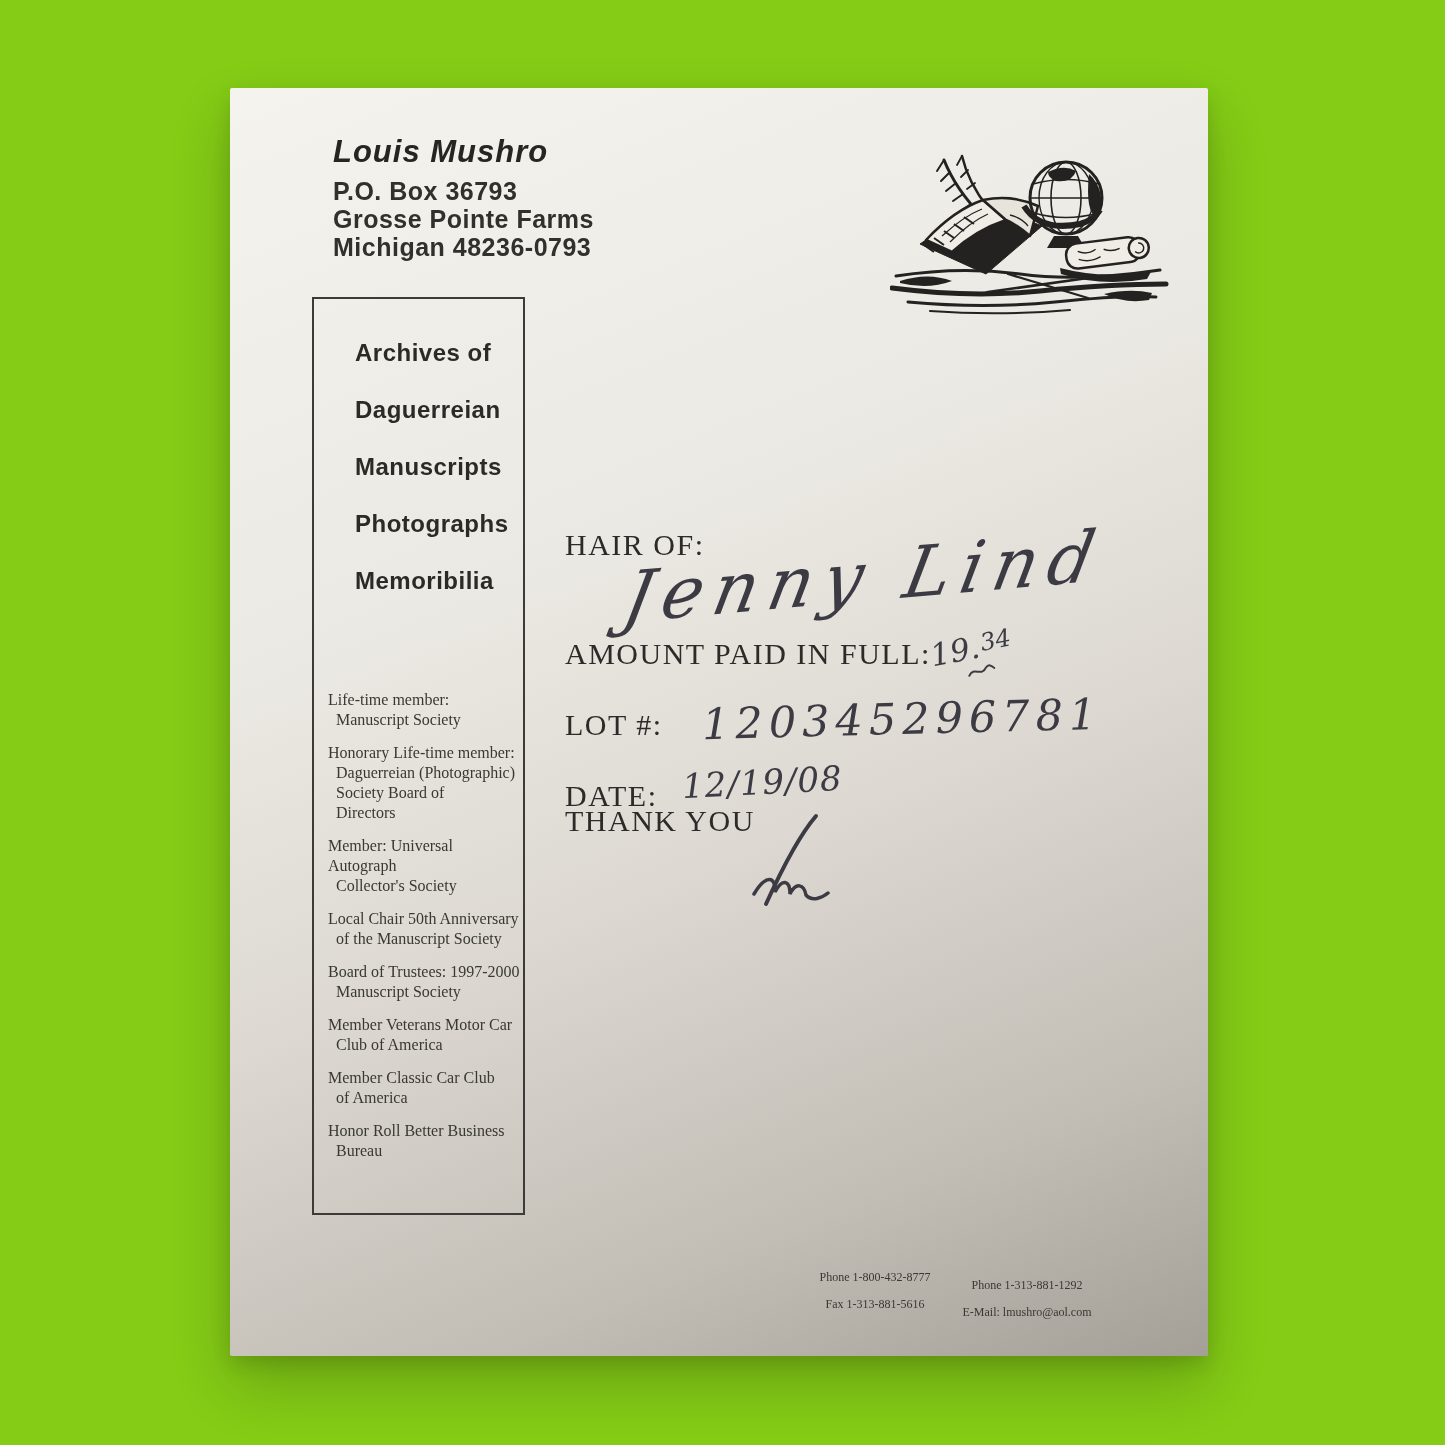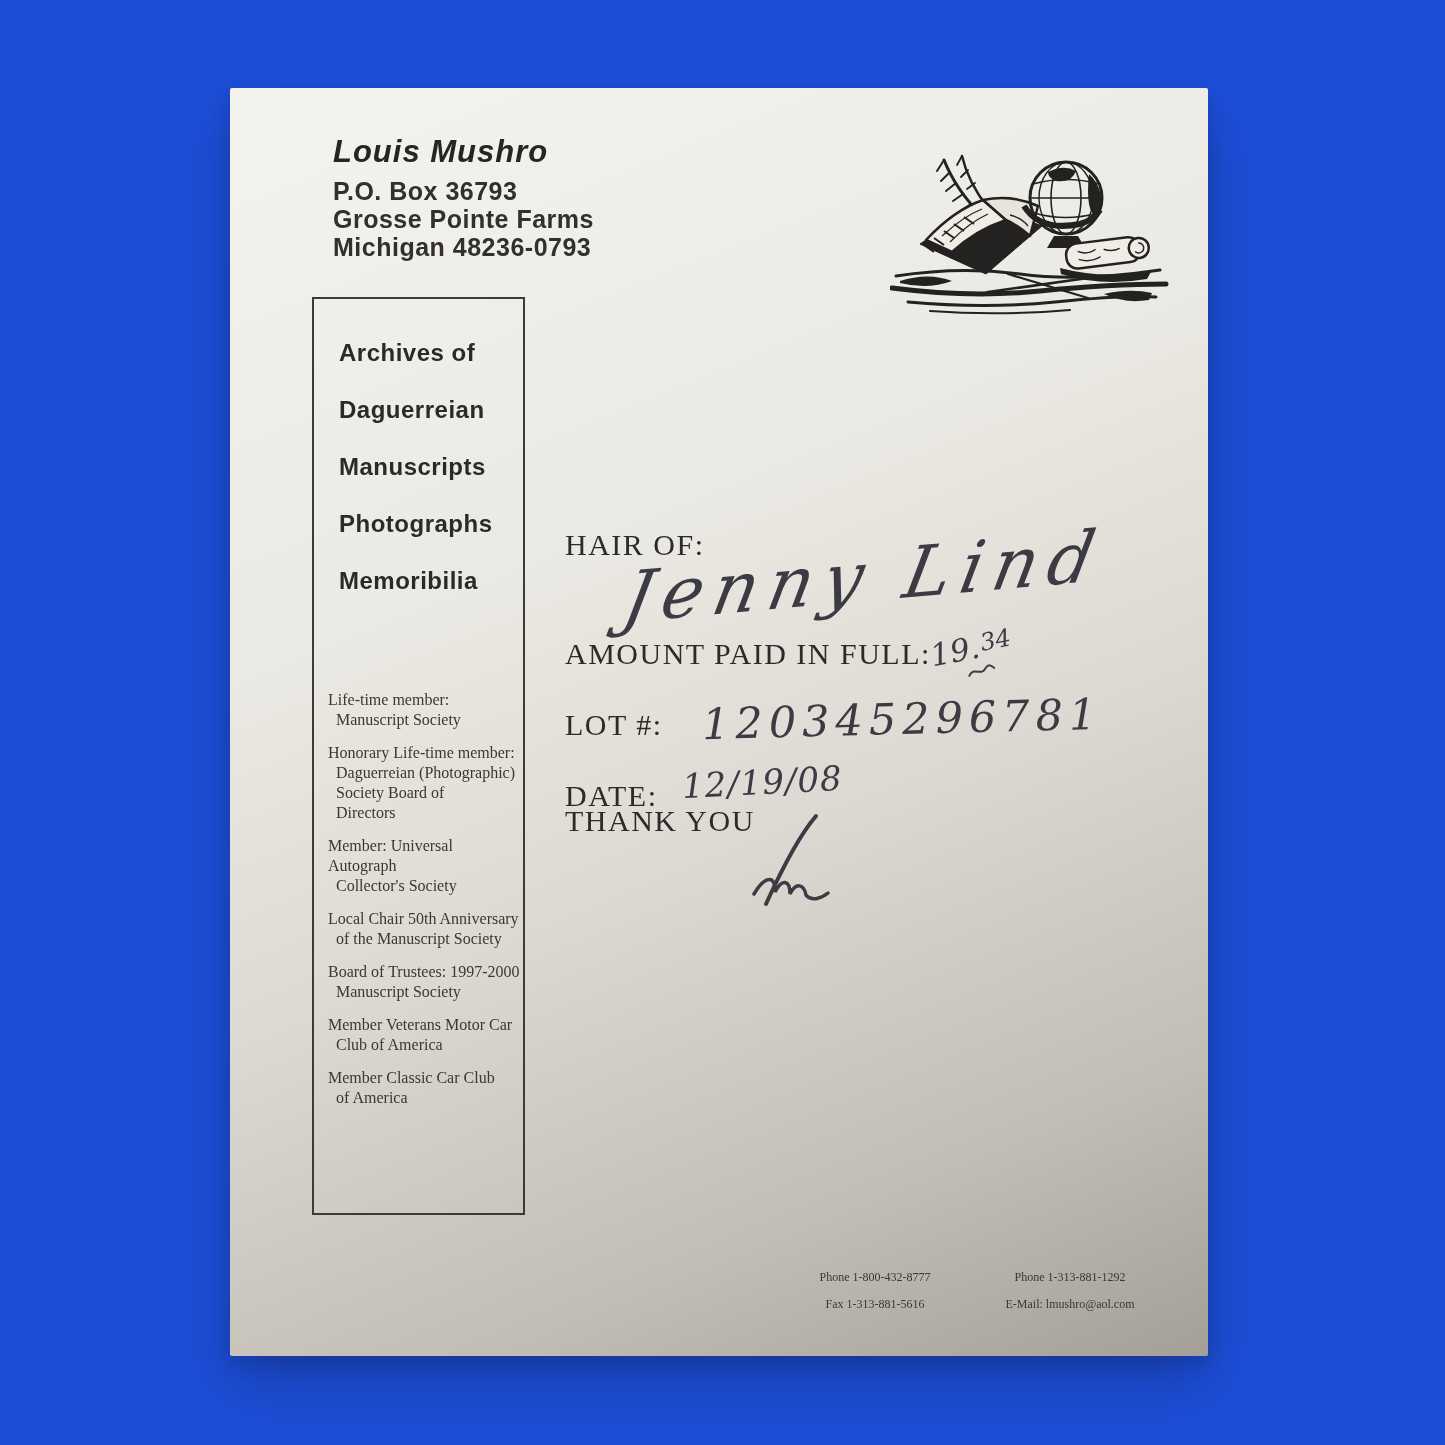--- a/index.html
+++ b/index.html
@@ -1,18 +1,18 @@
 <!DOCTYPE html>
 <html><head>
 <meta charset="utf-8">
 <style>
   html,body{margin:0;padding:0;background:#ffffff;}
   body{width:1445px;height:1445px;position:relative;overflow:hidden;
        font-family:"Liberation Serif", serif;color:#2e2d2b;}
-  .stage{position:absolute;inset:0;background:#1d4ed8;}
+  .stage{position:absolute;inset:0;background:#84cc16;}
 
   
   .paper{position:absolute;left:230px;top:88px;width:978px;height:1268px;
     background:linear-gradient(158deg,#f5f3ee 0%,#ebe9e3 36%,#ddd9d2 58%,#c2bdb5 82%,#a49f97 100%);
     box-shadow:0 28px 60px rgba(0,0,0,.20), 0 8px 18px rgba(0,0,0,.12);
     border-radius:2px;}
 
   
   .letterhead{position:absolute;left:103px;top:46px;}
   .lh-name{font-family:"Liberation Sans",sans-serif;font-weight:700;font-style:italic;
@@ -20,21 +20,21 @@
   .lh-addr div{font-family:"Liberation Sans",sans-serif;font-weight:700;
     font-size:25px;line-height:28px;letter-spacing:.5px;color:#31302d;}
 
   
   .logo{position:absolute;left:660px;top:60px;width:280px;height:170px;}
 
   
   .credbox{position:absolute;left:82px;top:209px;width:213px;height:918px;
     border:2px solid #3c3b38;box-sizing:border-box;padding-top:42px;}
   .specialty{font-family:"Liberation Sans",sans-serif;font-weight:700;font-size:24px;
-    color:#2b2a27;line-height:24px;height:24px;margin-bottom:33px;padding-left:25px;
+    color:#2b2a27;line-height:24px;height:24px;margin-bottom:33px;padding-left:41px;
     letter-spacing:.5px;}
   .members{margin-top:97px;}
   .member{white-space:pre-line;font-size:16px;line-height:20px;color:#393833;
     padding-left:14px;margin-bottom:13px;}
 
   
   .lbl{position:absolute;left:335px;font-size:30px;letter-spacing:1.5px;color:#2c2b29;}
   .lbl-hair{top:440px;}
   .lbl-amount{top:549px;}
   .lbl-lot{top:620px;}
@@ -51,21 +51,21 @@
   .lot{position:absolute;left:472px;top:606px;font-size:43px;letter-spacing:6px;
     transform:rotate(-1.5deg);white-space:nowrap;}
   .date{position:absolute;left:452px;top:674px;font-size:34px;letter-spacing:1px;
     transform:rotate(-3deg);white-space:nowrap;}
   .initials{position:absolute;left:512px;top:722px;width:100px;height:100px;}
 
   
   .contact .col{position:absolute;top:1176px;width:220px;text-align:center;}
   .contact .col div{font-size:12px;line-height:27px;color:#393833;}
   .col-left{left:535px;}
-  .col-right{left:730px;}
+  .col-right{left:687px;margin-top:8px;}
 </style>
 </head>
 <body>
 
 <div class="stage">
   <div class="paper">
 
     <header class="letterhead">
       <div class="lh-name">Louis Mushro</div>
       <div class="lh-addr">
@@ -141,20 +141,22 @@
         <div class="member">Member: Universal Autograph
 &nbsp;&nbsp;Collector's Society</div>
         <div class="member">Local Chair 50th Anniversary
 &nbsp;&nbsp;of the Manuscript Society</div>
         <div class="member">Board of Trustees: 1997-2000
 &nbsp;&nbsp;Manuscript Society</div>
         <div class="member">Member Veterans Motor Car
 &nbsp;&nbsp;Club of America</div>
         <div class="member">Member Classic Car Club
 &nbsp;&nbsp;of America</div>
+        <div class="member">Honor Roll Better Business
+&nbsp;&nbsp;Bureau</div>
       </div>
     </aside>
 
     <main>
       <div class="lbl lbl-hair">HAIR OF:</div>
       <div class="hand signature">Jenny Lind</div>
 
       <div class="lbl lbl-amount">AMOUNT PAID IN FULL:</div>
       <div class="hand amount">
         <span class="whole">19.</span><sup>34</sup>

